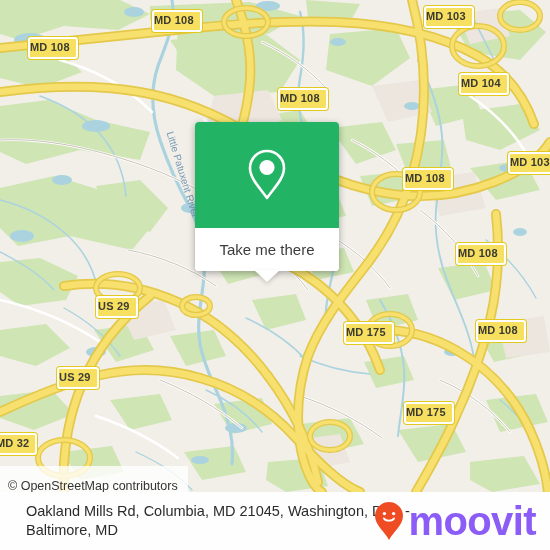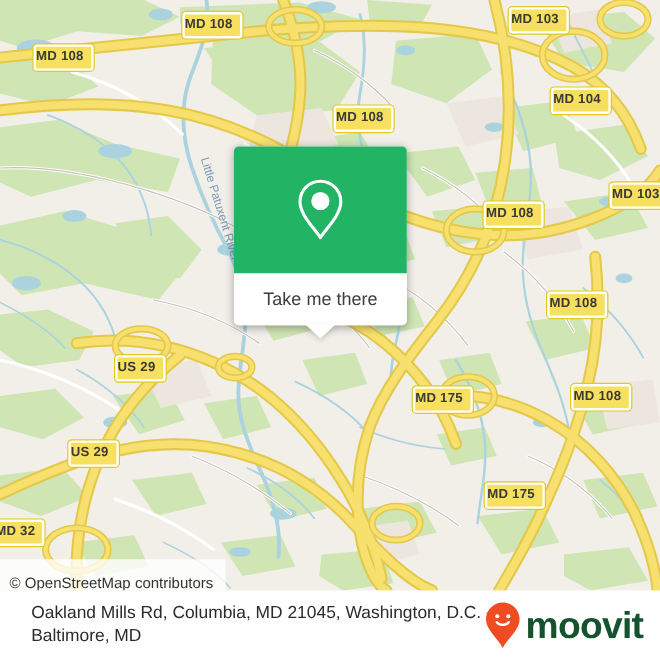--- a/index.html
+++ b/index.html
@@ -143,22 +143,22 @@
     position: absolute;
     right: 14px;
     top: 50%;
     transform: translateY(-50%);
     display: flex;
     align-items: center;
     gap: 4px;
     z-index: 3;
   }
   .brand-word {
-    color: #14532d;
-    font-size: 31px;
+    color: #8b5cf6;
+    font-size: 40px;
     font-weight: bold;
     letter-spacing: -0.6px;
     line-height: 1;
     font-family: "Liberation Sans", sans-serif;
   }
 </style>
 </head>
 <body>
 
 <div id="screenshot">

